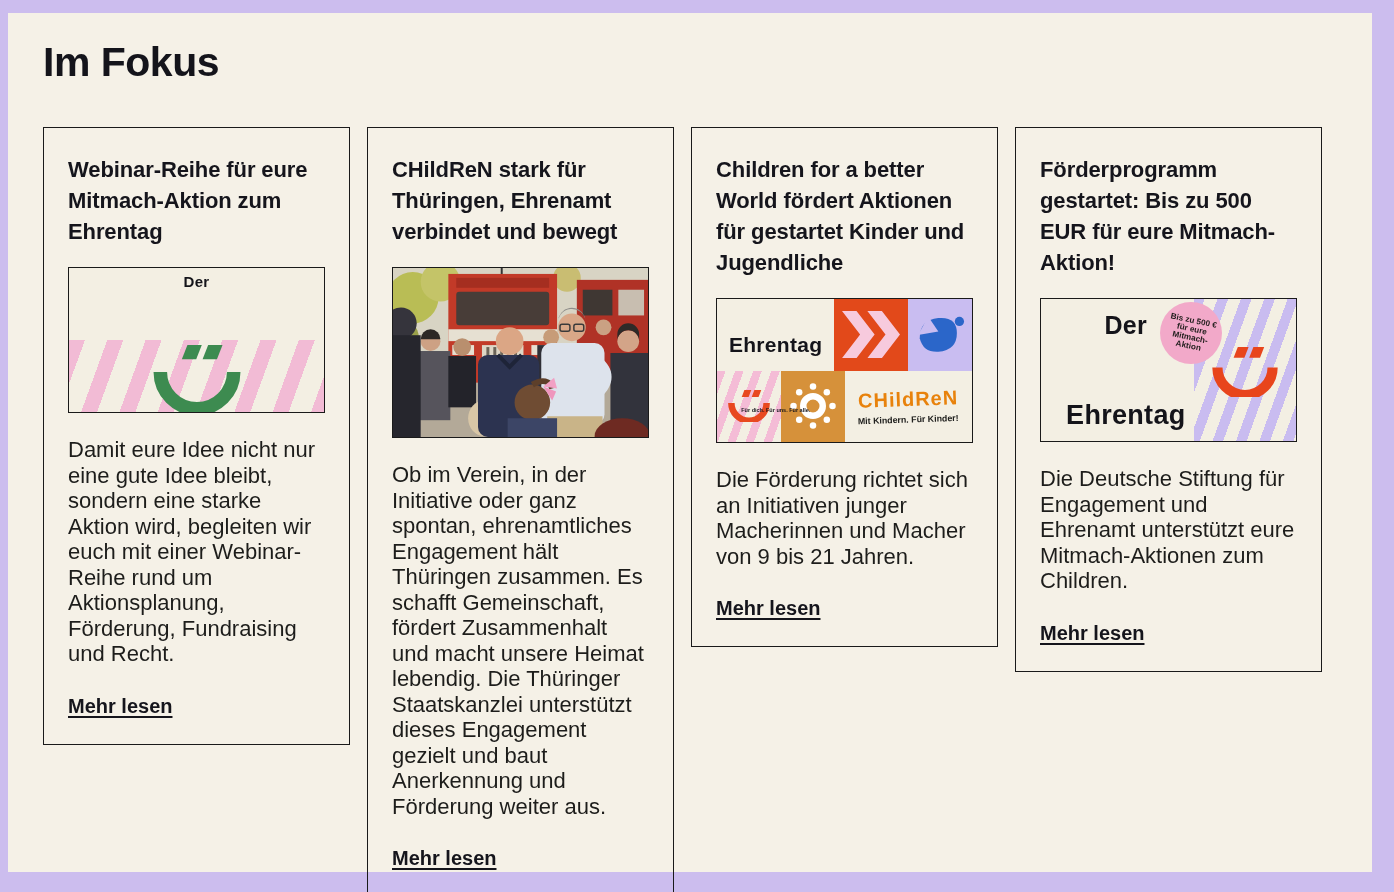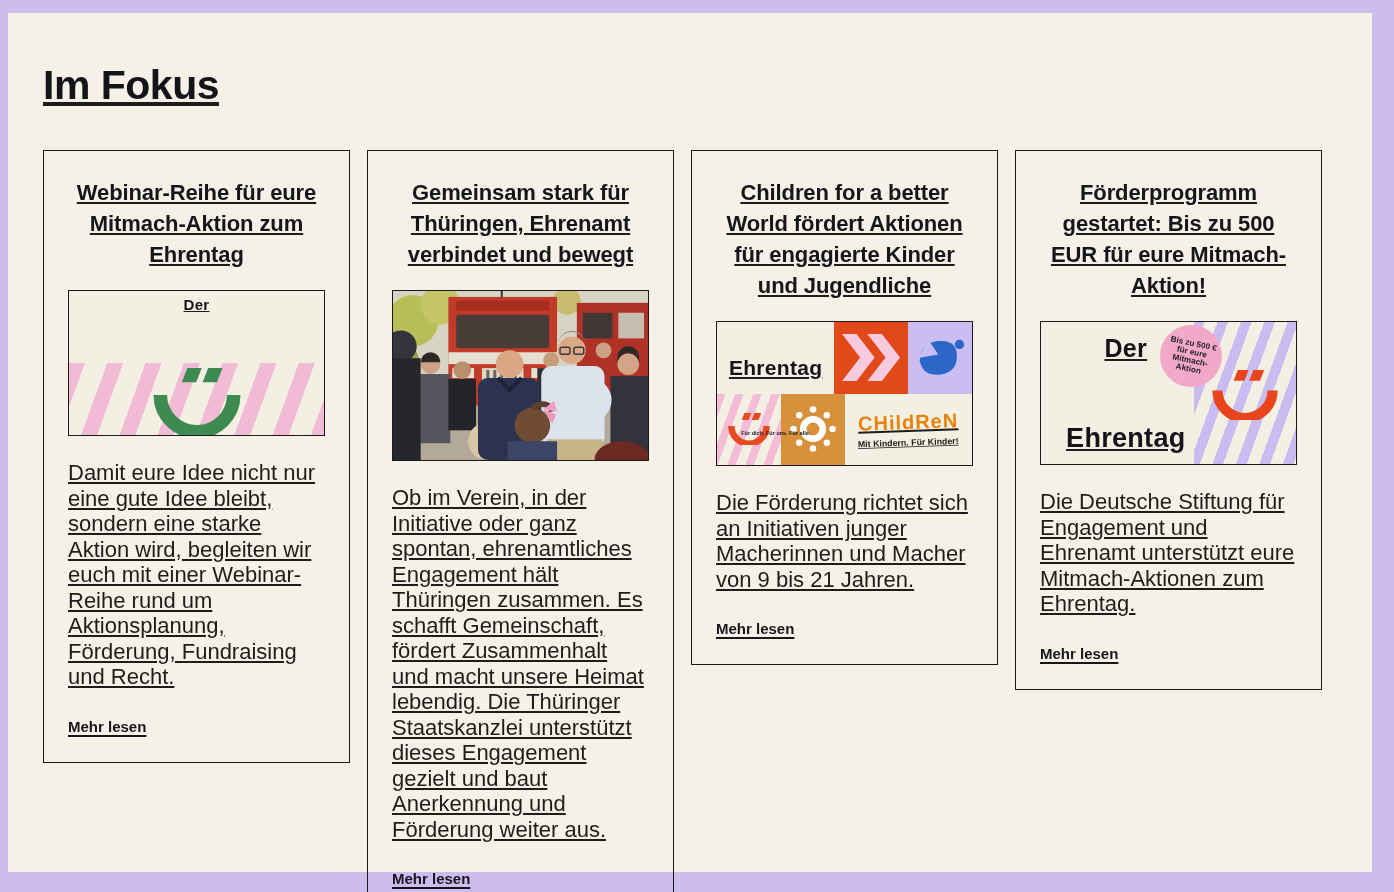--- a/index.html
+++ b/index.html
@@ -5,42 +5,41 @@
   html,body{margin:0;padding:0;}
   body{
     width:1394px;height:892px;position:relative;overflow:hidden;
     background:#ccbdee;
     font-family:"Liberation Sans",sans-serif;
     color:#1d1d1b;
   }
   .content{
     position:absolute;left:8px;top:13px;right:22px;bottom:20px;
     background:#f5f1e7;
-    padding:48px 0 0 35px;
+    padding:25px 0 0 35px;
     box-sizing:border-box;
-    text-decoration:underline;
   }
   h1.page-title{
     margin:0;font-size:41px;line-height:48px;font-weight:800;
     color:#14141b;letter-spacing:-0.5px;
   }
   .cards{display:flex;gap:17px;align-items:flex-start;margin-top:41px;}
   .card{
     width:307px;box-sizing:border-box;
     border:1px solid #1a1a1a;
     padding:26px 24px 26px;
     background:transparent;
   }
   .card h2{
     margin:0 0 20px;font-size:22px;line-height:31px;font-weight:800;
-    color:#15151c;letter-spacing:-0.1px;text-align:center;
+    color:#15151c;letter-spacing:-0.1px;
   }
   .card p{margin:24px 0 0;font-size:22px;line-height:25.5px;color:#1d1d1b;}
   .more{
-    display:inline-block;margin-top:28px;font-size:15px;font-weight:700;
+    display:inline-block;margin-top:28px;font-size:20px;font-weight:700;
     color:#15151c;text-decoration:underline;
     text-decoration-thickness:2px;text-underline-offset:3px;cursor:pointer;
   }
   .card-img{
     width:100%;box-sizing:border-box;border:1px solid #1a1a1a;
     overflow:hidden;background:#f3efe3;position:relative;
   }
   
   .ehrentag-logo{display:flex;flex-direction:column;align-items:center;line-height:1;color:#14141a;font-weight:800;gap:48px;}
   .ehrentag-logo .l1{font-size:15px;letter-spacing:.3px;}
@@ -128,21 +127,21 @@
             <polygon points="74,0 92,0 85,18 67,18" fill="#3d8b50"></polygon>
             <path d="M14 34 A46 46 0 0 0 106 34" fill="none" stroke="#3d8b50" stroke-width="17"></path>
           </svg>
         </div>
       </div>
       <p>Damit eure Idee nicht nur eine gute Idee bleibt, sondern eine starke Aktion wird, begleiten wir euch mit einer Webinar-Reihe rund um Aktionsplanung, Förderung, Fundraising und Recht.</p>
       <a class="more">Mehr lesen</a>
     </article>
 
     <article class="card">
-      <h2>Gemeinsam stark für Thüringen, Ehrenamt verbindet und bewegt</h2>
+      <h2>CHildReN stark für Thüringen, Ehrenamt verbindet und bewegt</h2>
       <div class="card-img img2">
         <svg viewBox="0 0 258 171" preserveAspectRatio="none" aria-hidden="true">
           <rect width="258" height="171" fill="#d8d4c4"></rect>
           <circle cx="20" cy="30" r="26" fill="#b9bd55"></circle>
           <circle cx="48" cy="14" r="20" fill="#c4c468"></circle>
           <circle cx="8" cy="70" r="18" fill="#9aa04a"></circle>
           <circle cx="176" cy="10" r="14" fill="#c9bd72"></circle>
           <rect x="0" y="96" width="258" height="75" fill="#b3a998"></rect>
 
           <line x1="110" y1="0" x2="110" y2="8" stroke="#333" stroke-width="2"></line>
@@ -200,21 +199,21 @@
           <rect x="116" y="152" width="50" height="19" fill="#3c4566"></rect>
 
           <ellipse cx="232" cy="170" rx="28" ry="18" fill="#6e2a22"></ellipse>
         </svg>
       </div>
       <p>Ob im Verein, in der Initiative oder ganz spontan, ehrenamtliches Engagement hält Thüringen zusammen. Es schafft Gemeinschaft, fördert Zusammenhalt und macht unsere Heimat lebendig. Die Thüringer Staatskanzlei unterstützt dieses Engagement gezielt und baut Anerkennung und Förderung weiter aus.</p>
       <a class="more">Mehr lesen</a>
     </article>
 
     <article class="card">
-      <h2>Children for a better World fördert Aktionen für engagierte Kinder und Jugendliche</h2>
+      <h2>Children for a better World fördert Aktionen für gestartet Kinder und Jugendliche</h2>
       <div class="card-img img3">
         <div class="row">
           <div class="tile t-creamA">
             <div class="ehrentag-logo">
               <span class="l1">Der</span>
               <span class="l2">Ehrentag</span>
               <span class="tagline"><span class="tiny">Für dich. Für uns. Für alle.</span></span>
             </div>
           </div>
           <div class="tile t-orange">
@@ -282,18 +281,18 @@
         </div>
         <div class="badge">
           <div class="badge-inner">
             <div>Bis zu 500 €</div>
             <div>für eure</div>
             <div>Mitmach-</div>
             <div>Aktion</div>
           </div>
         </div>
       </div>
-      <p>Die Deutsche Stiftung für Engagement und Ehrenamt unterstützt eure Mitmach-Aktionen zum Ehrentag.</p>
+      <p>Die Deutsche Stiftung für Engagement und Ehrenamt unterstützt eure Mitmach-Aktionen zum Children.</p>
       <a class="more">Mehr lesen</a>
     </article>
 
   </div>
 </div>
 
 </body></html>

